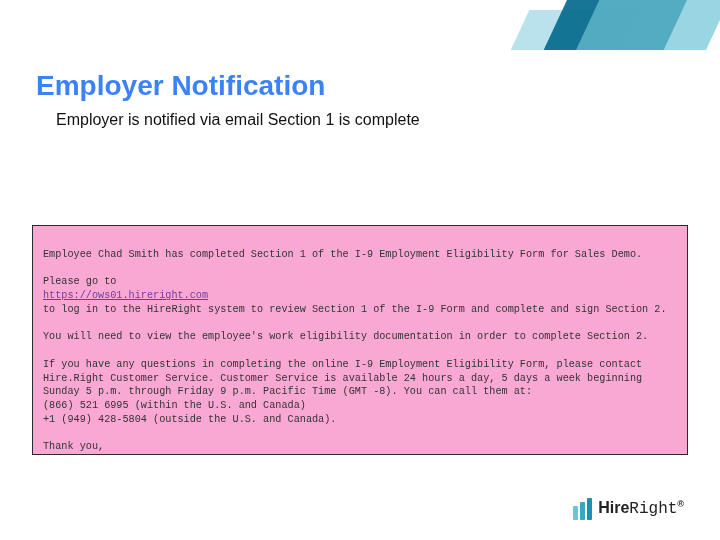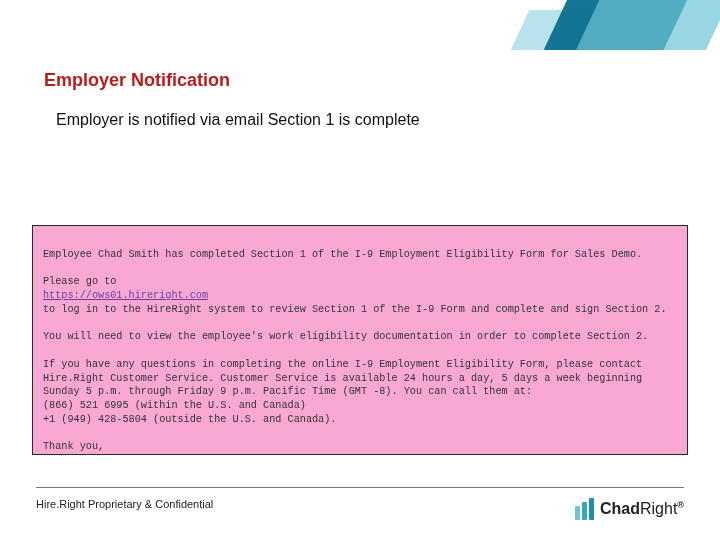--- a/index.html
+++ b/index.html
@@ -5,21 +5,21 @@
   * { margin: 0; padding: 0; box-sizing: border-box; }
   html, body { width: 720px; height: 540px; font-family: Arial, Helvetica, sans-serif; background: #fff; }
   .slide { position: relative; width: 720px; height: 540px; }
 
   
   .deco { position: absolute; top: 0; right: 0; width: 260px; height: 70px; pointer-events: none; }
   .deco .s1 { position: absolute; top: -20px; right: 40px; width: 120px; height: 70px; background: #0b6e8f; transform: skewX(-25deg); opacity: 0.95; }
   .deco .s2 { position: absolute; top: -10px; right: 0px; width: 130px; height: 60px; background: #6ec3d6; transform: skewX(-25deg); opacity: 0.7; }
   .deco .s3 { position: absolute; top: 10px; right: 90px; width: 110px; height: 40px; background: #a9dbe7; transform: skewX(-25deg); opacity: 0.8; }
 
-  .title { position: absolute; top: 70px; left: 36px; font-size: 18px; font-weight: bold; color: #b91c1c; margin-left: 8px; }
+  .title { position: absolute; top: 70px; left: 36px; font-size: 28px; font-weight: bold; color: #3b82f6; }
 
   .body { position: absolute; top: 110px; left: 56px; right: 40px; }
   .body p { font-size: 16px; color: #111; margin-bottom: 12px; line-height: 1.25; }
 
   .email-box {
     position: absolute;
     top: 225px; left: 32px;
     width: 656px; height: 230px;
     border: 1px solid #2b2b2b;
     background: #f9a8d4;
@@ -37,21 +37,21 @@
   .footer .rule { border-top: 1px solid #777; margin-bottom: 10px; }
   .footer .conf { font-size: 11px; color: #222; }
 
   .logo { position: absolute; right: 36px; bottom: 20px; display: flex; align-items: center; gap: 6px; }
   .logo .bars { display: flex; gap: 2px; align-items: flex-end; }
   .logo .bars span { display: inline-block; width: 5px; background: #36a7c4; border-radius: 1px; }
   .logo .bars span:nth-child(1){ height: 14px; background:#6ec3d6;}
   .logo .bars span:nth-child(2){ height: 18px; }
   .logo .bars span:nth-child(3){ height: 22px; background:#1f8fb0;}
   .logo .txt { font-weight: bold; font-size: 16px; color: #222; }
-  .logo .txt .light { font-weight: normal; }
+  .logo .txt .light { font-weight: normal; font-family: Liberation Mono, monospace; }
   .logo .reg { font-size: 9px; vertical-align: super; }
 </style>
 </head>
 <body>
 
 <div class="slide">
 
   <div class="deco">
     <div class="s3"></div>
       <div class="s1"></div>
@@ -76,27 +76,23 @@
 <span>If you have any questions in completing the online I-9 Employment Eligibility Form, please contact Hire.Right Customer Service. Customer Service is available 24 hours a day, 5 days a week beginning Sunday 5 p.m. through Friday 9 p.m. Pacific Time (GMT -8). You can call them at:</span>
 <span>(866) 521 6995 (within the U.S. and Canada)</span>
 <span>+1 (949) 428-5804 (outside the U.S. and Canada).</span>
 
 <span>Thank you,</span>
 
 
 
   </div>
 
-  <div class="footer">
-    <div class="rule"></div>
-    <div class="conf">Hire.Right Proprietary &amp; Confidential</div>
-  </div>
 
   <div class="logo">
     <span class="bars">
         <span></span>
         <span></span>
         <span></span>
       </span>
-    <span class="txt"><span>Chad</span><span class="light">Right</span><span class="reg">®</span></span>
+    <span class="txt"><span>Hire</span><span class="light">Right</span><span class="reg">®</span></span>
   </div>
 
 </div>
 
 </body></html>

